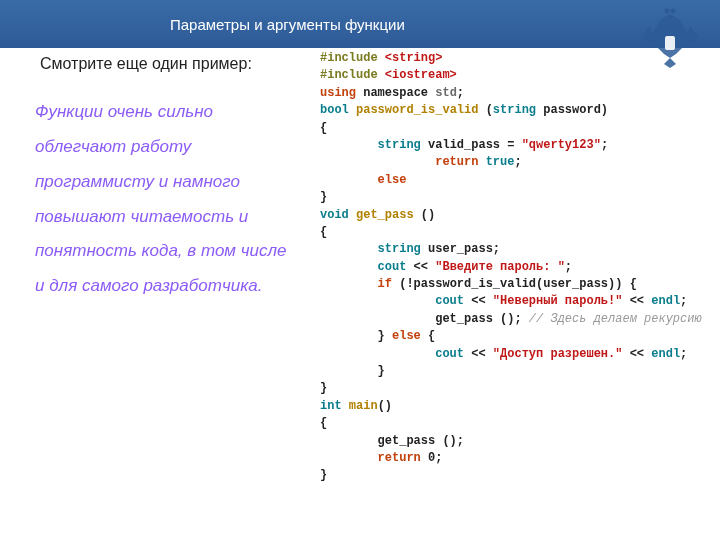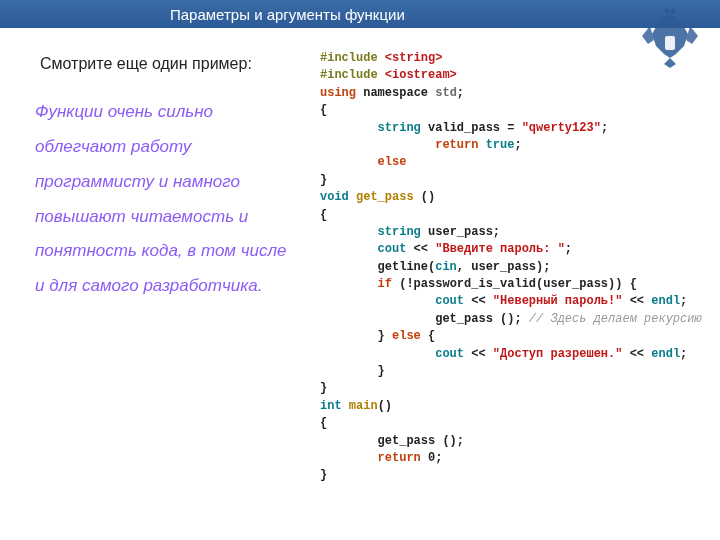--- a/index.html
+++ b/index.html
@@ -1,16 +1,16 @@
 <!DOCTYPE html>
 <html><head>
 <meta charset="utf-8">
 <style>
   html,body{margin:0;padding:0;width:720px;height:540px;background:#fff;font-family:Arial,sans-serif;overflow:hidden}
-  .header{position:relative;height:28px;background:linear-gradient(#3a6ca8,#2d5a96);margin:0 0 0 0;}
+  .header{position:relative;height:48px;background:linear-gradient(#3a6ca8,#2d5a96);margin:0 0 0 0;}
   .header-inner{position:absolute;left:170px;right:100px;top:0;bottom:0;display:flex;align-items:center}
   .header-title{color:#fff;font-size:15px;font-weight:500}
   .logo{position:absolute;right:20px;top:6px;width:60px;height:64px;z-index:5}
   .eagle{width:60px;height:64px}
   .intro{position:absolute;left:40px;top:55px;font-size:16px;color:#222}
   .sidetext{position:absolute;left:35px;top:95px;width:260px;font-style:italic;font-size:17px;line-height:2.05;color:#8b5cf6}
   .code{position:absolute;left:320px;top:50px;width:390px;font-family:"Courier New",monospace;font-size:12px;line-height:1.45;color:#222;font-weight:bold}
   .code .ln{white-space:pre}
   .kw{color:#0a7d8c}     
   .kw2{color:#c2410c}   
@@ -47,31 +47,31 @@
 <div class="intro">Смотрите еще один пример:</div>
 
 <div class="sidetext">Функции очень сильно облегчают работу программисту и намного повышают читаемость и понятность кода, в том числе и для самого разработчика.</div>
 
 <div class="code">
 <div class="ln"><span class="pre">#include </span><span class="inc">&lt;string&gt;</span></div>
 <div class="ln"><span class="pre">#include </span><span class="inc">&lt;iostream&gt;</span></div>
 <div class="ln"></div>
 <div class="ln"><span class="kw2">using</span><span> namespace </span><span class="id">std</span><span>;</span></div>
 <div class="ln"></div>
+<div class="ln"><span class="kw">bool</span><span> </span><span class="fn">password_is_valid</span><span> (</span><span class="kw">string</span><span> password)</span></div>
 <div class="ln">{</div>
 <div class="ln"><span>        </span><span class="kw">string</span><span> valid_pass = </span><span class="str">"qwerty123"</span><span>;</span></div>
 <div class="ln"><span>                </span><span class="kw2">return</span><span> </span><span class="kw">true</span><span>;</span></div>
 <div class="ln"><span>        </span><span class="kw2">else</span></div>
 <div class="ln">}</div>
 <div class="ln"></div>
 <div class="ln"><span class="kw">void</span><span> </span><span class="fn">get_pass</span><span> ()</span></div>
 <div class="ln">{</div>
 <div class="ln"><span>        </span><span class="kw">string</span><span> user_pass;</span></div>
 <div class="ln"><span>        </span><span class="kw">cout</span><span> &lt;&lt; </span><span class="str">"Введите пароль: "</span><span>;</span></div>
-<div class="ln"><span>        getline(</span><span class="kw">cin</span><span>, user_pass);</span></div>
 <div class="ln"><span>        </span><span class="kw2">if</span><span> (!password_is_valid(user_pass)) {</span></div>
 <div class="ln"><span>                </span><span class="kw">cout</span><span> &lt;&lt; </span><span class="str">"Неверный пароль!"</span><span> &lt;&lt; </span><span class="kw">endl</span><span>;</span></div>
 <div class="ln"><span>                get_pass (); </span><span class="cmt">// Здесь делаем рекурсию</span></div>
 <div class="ln"><span>        } </span><span class="kw2">else</span><span> {</span></div>
 <div class="ln"><span>                </span><span class="kw">cout</span><span> &lt;&lt; </span><span class="str">"Доступ разрешен."</span><span> &lt;&lt; </span><span class="kw">endl</span><span>;</span></div>
 <div class="ln">        }</div>
 <div class="ln">}</div>
 <div class="ln"></div>
 <div class="ln"><span class="kw">int</span><span> </span><span class="fn">main</span><span>()</span></div>
 <div class="ln">{</div>

